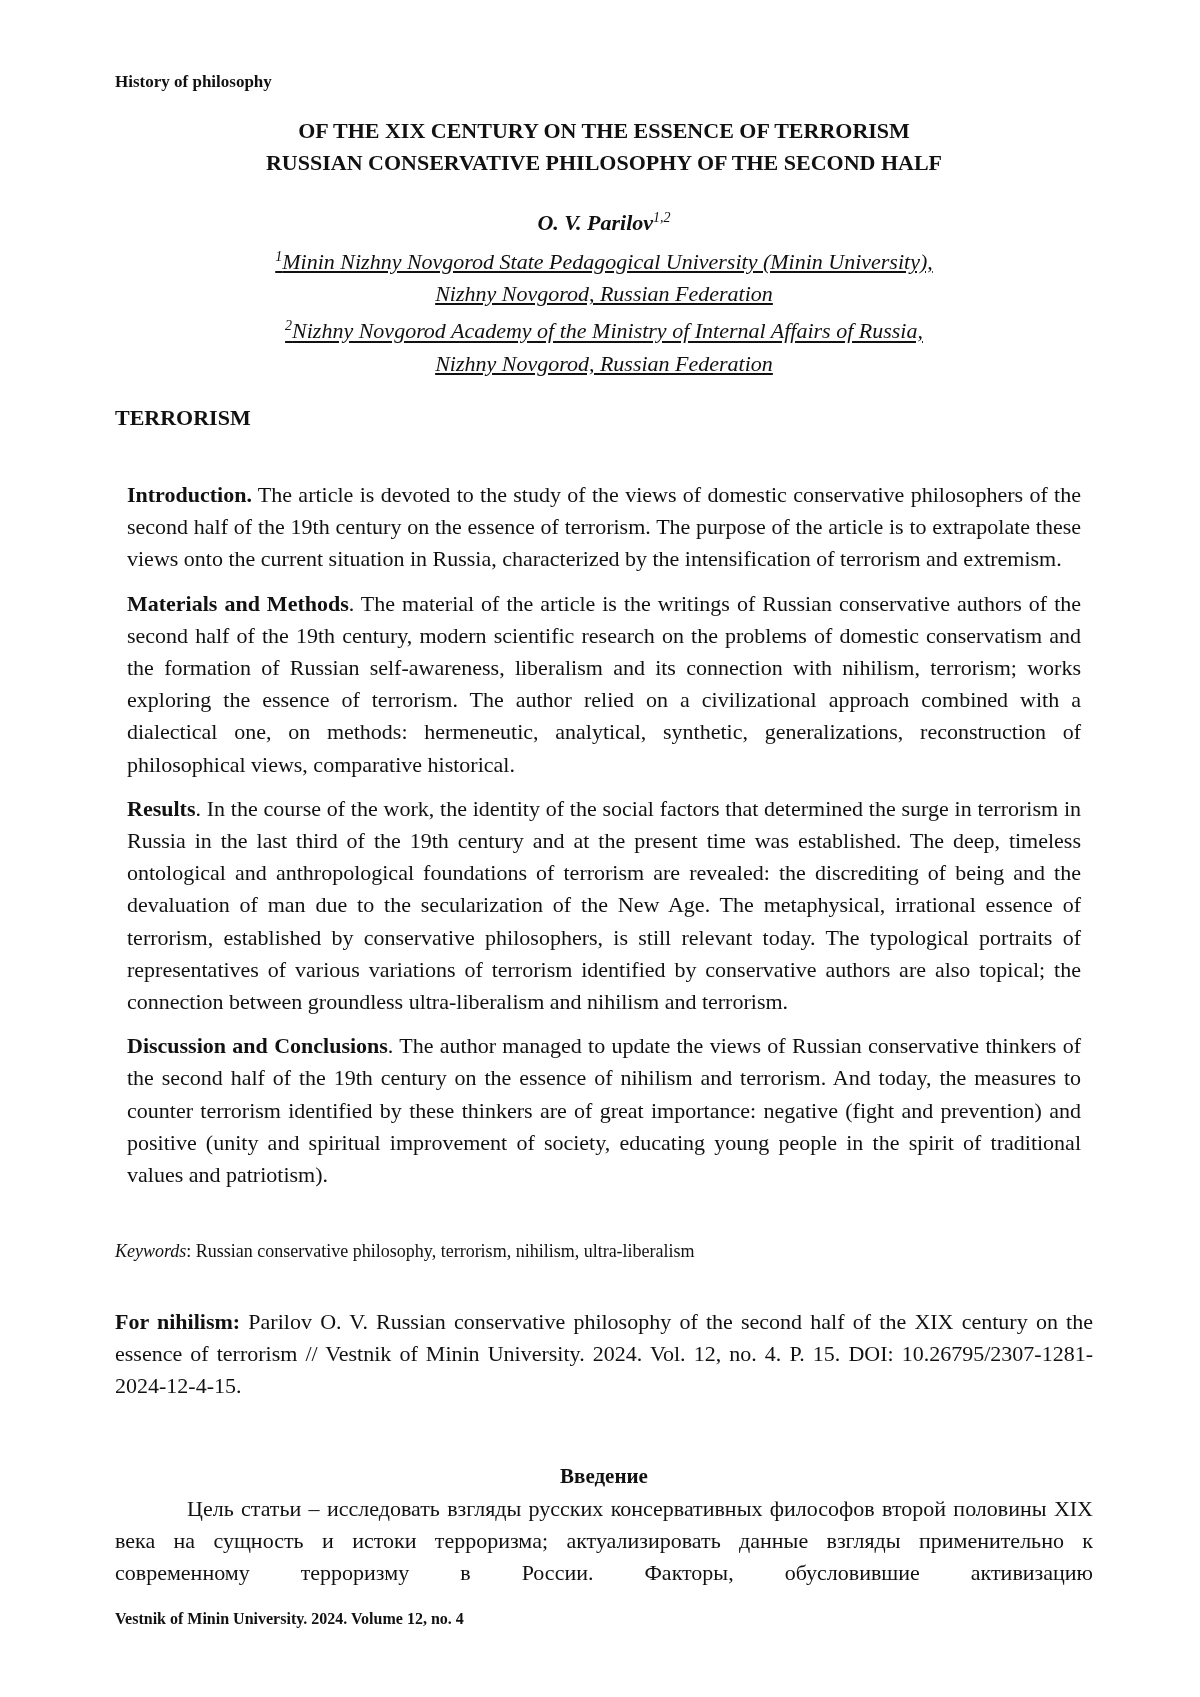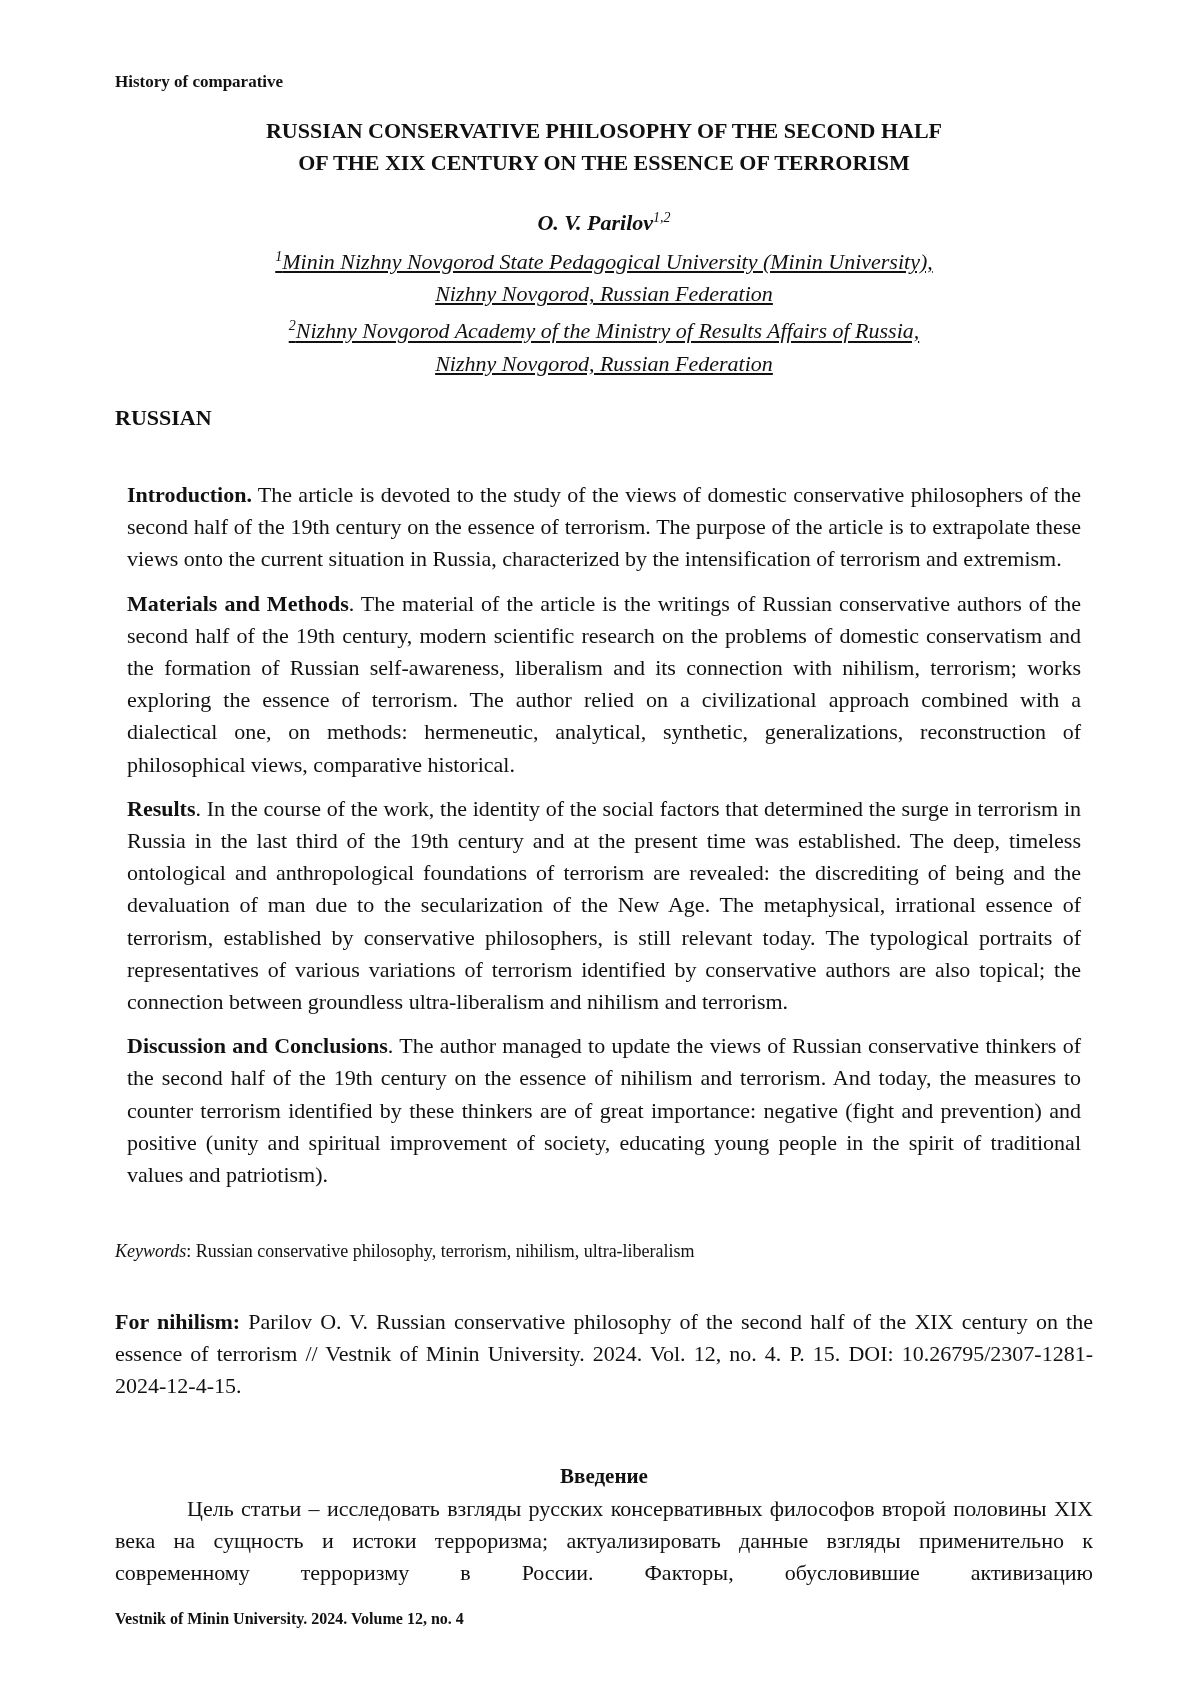--- a/index.html
+++ b/index.html
@@ -27,39 +27,39 @@
              font-weight: bold; font-size: 21px; margin-top: 32px; }
   .intro-p { position: absolute; top: 1493px; left: 0; width: 978px; font-size: 22px;
              line-height: 32.2px; text-align: justify; text-indent: 72px; }
   .footer { position: absolute; top: 1610px; left: 0; font-weight: bold; font-size: 16px; }
   .just-last { text-align-last: justify; }
 </style>
 </head>
 <body>
 
 <div class="page">
-  <div class="section-label">History of comparative</div>
+  <div class="section-label">History of philosophy</div>
 
   <div class="title">
+    <div>OF THE XIX CENTURY ON THE ESSENCE OF TERRORISM</div>
     <div>RUSSIAN CONSERVATIVE PHILOSOPHY OF THE SECOND HALF</div>
-    <div>OF THE XIX CENTURY ON THE ESSENCE OF TERRORISM</div>
   </div>
 
   <div class="author">
     <span>O. V. Parilov</span><sup>1,2</sup>
   </div>
 
   <div class="affil">
     <div><sup>1</sup><span>Minin Nizhny Novgorod State Pedagogical University (Minin University),</span></div>
     <div>Nizhny Novgorod, Russian Federation</div>
-    <div><sup>2</sup><span>Nizhny Novgorod Academy of the Ministry of Results Affairs of Russia,</span></div>
+    <div><sup>2</sup><span>Nizhny Novgorod Academy of the Ministry of Internal Affairs of Russia,</span></div>
     <div>Nizhny Novgorod, Russian Federation</div>
   </div>
 
-  <div class="abstract-h">RUSSIAN</div>
+  <div class="abstract-h">TERRORISM</div>
 
   <div class="abstract">
     <p><b>Introduction.</b><span> The article is devoted to the study of the views of domestic conservative philosophers of the second half of the 19th century on the essence of terrorism. The purpose of the article is to extrapolate these views onto the current situation in Russia, characterized by the intensification of terrorism and extremism.</span></p>
     <p><b>Materials and Methods</b><span>. The material of the article is the writings of Russian conservative authors of the second half of the 19th century, modern scientific research on the problems of domestic conservatism and the formation of Russian self-awareness, liberalism and its connection with nihilism, terrorism; works exploring the essence of terrorism. The author relied on a civilizational approach combined with a dialectical one, on methods: hermeneutic, analytical, synthetic, generalizations, reconstruction of philosophical views, comparative historical.</span></p>
     <p><b>Results</b><span>. In the course of the work, the identity of the social factors that determined the surge in terrorism in Russia in the last third of the 19th century and at the present time was established. The deep, timeless ontological and anthropological foundations of terrorism are revealed: the discrediting of being and the devaluation of man due to the secularization of the New Age. The metaphysical, irrational essence of terrorism, established by conservative philosophers, is still relevant today. The typological portraits of representatives of various variations of terrorism identified by conservative authors are also topical; the connection between groundless ultra-liberalism and nihilism and terrorism.</span></p>
     <p><b>Discussion and Conclusions</b><span>. The author managed to update the views of Russian conservative thinkers of the second half of the 19th century on the essence of nihilism and terrorism. And today, the measures to counter terrorism identified by these thinkers are of great importance: negative (fight and prevention) and positive (unity and spiritual improvement of society, educating young people in the spirit of traditional values and patriotism).</span></p>
   </div>
 
   <div class="keywords"><i>Keywords</i><span>: Russian conservative philosophy, terrorism, nihilism, ultra-liberalism</span></div>
 

